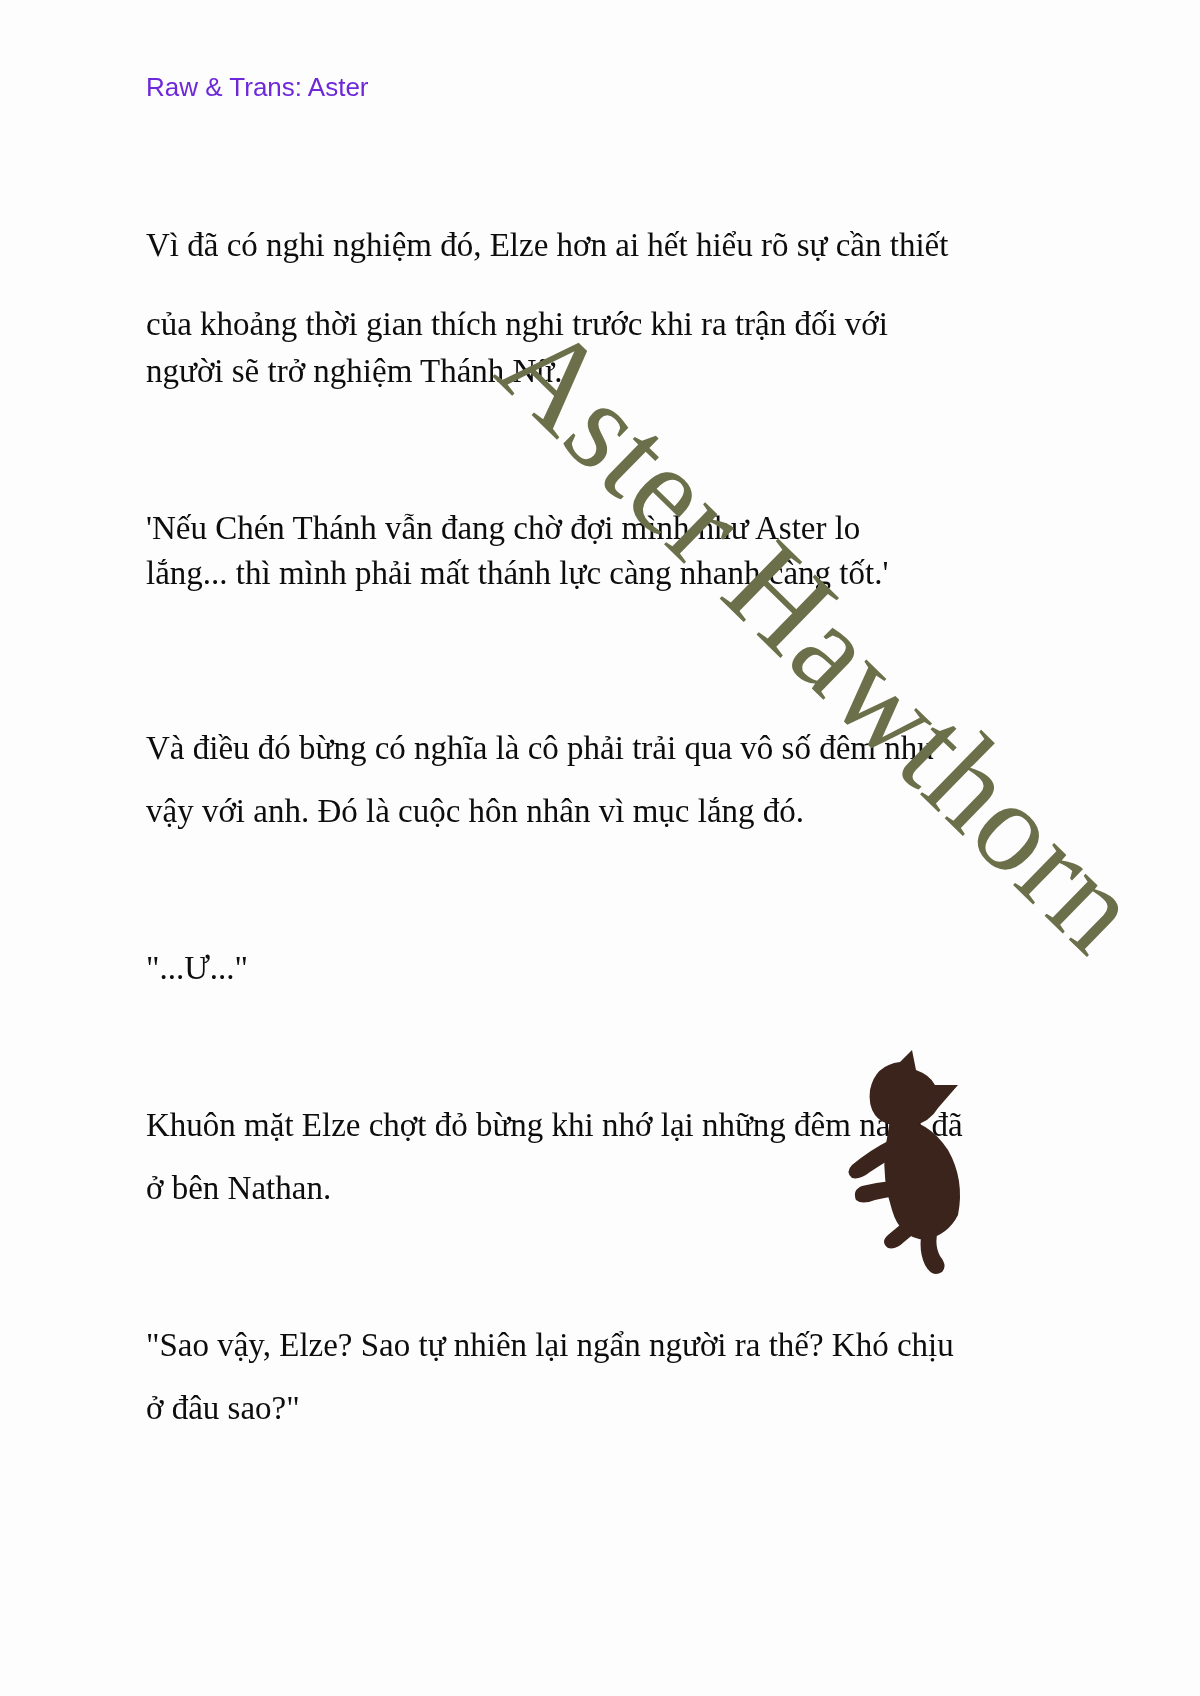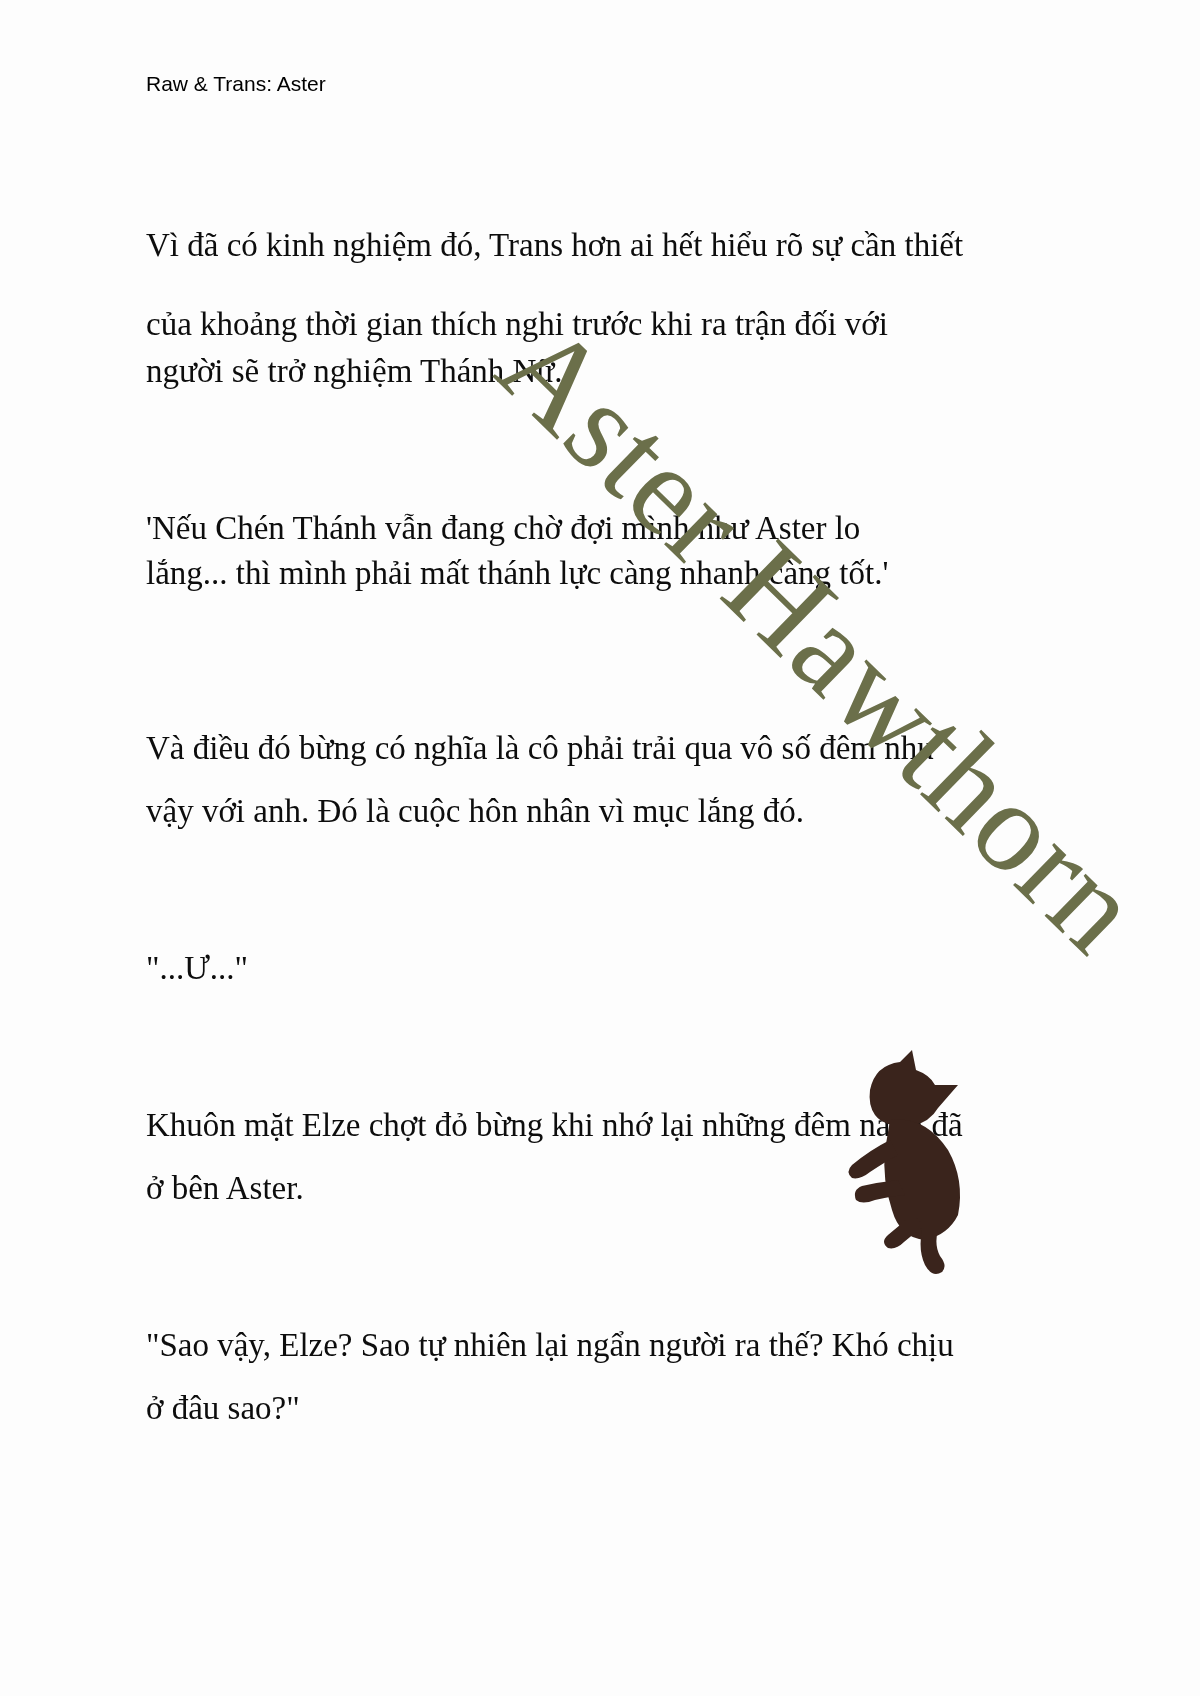--- a/index.html
+++ b/index.html
@@ -6,22 +6,22 @@
   body {
     width: 1200px; height: 1696px;
     background: #fdfdfd;
     position: relative;
     overflow: hidden;
   }
   .header {
     position: absolute;
     left: 146px; top: 72px;
     font-family: "Liberation Sans", sans-serif;
-    font-size: 21px;
-    color: #000000;
+    font-size: 26px;
+    color: #6d28d9;
   }
   .line {
     position: absolute;
     left: 146px;
     font-family: "Liberation Serif", serif;
     font-size: 33px;
     color: #0d0d0d;
     white-space: nowrap;
     line-height: 1;
   }
@@ -46,42 +46,42 @@
   .text-layer { position: absolute; inset: 0; z-index: 1; }
   .wm-layer { position: absolute; inset: 0; z-index: 2; }
 </style>
 </head>
 <body>
 
 <div class="text-layer">
   <div class="header">Raw &amp; Trans: Aster</div>
 
   <div>
-    <div class="line" style="top:229px">Vì đã có kinh nghiệm đó, Trans hơn ai hết hiểu rõ sự cần thiết</div>
+    <div class="line" style="top:229px">Vì đã có nghi nghiệm đó, Elze hơn ai hết hiểu rõ sự cần thiết</div>
     <div class="line" style="top:308px">của khoảng thời gian thích nghi trước khi ra trận đối với</div>
     <div class="line" style="top:355px">người sẽ trở nghiệm Thánh Nữ.</div>
   </div>
 
   <div>
     <div class="line" style="top:512px">'Nếu Chén Thánh vẫn đang chờ đợi mình như Aster lo</div>
     <div class="line" style="top:557px">lắng... thì mình phải mất thánh lực càng nhanh càng tốt.'</div>
   </div>
 
   <div>
     <div class="line" style="top:732px">Và điều đó bừng có nghĩa là cô phải trải qua vô số đêm như</div>
     <div class="line" style="top:795px">vậy với anh. Đó là cuộc hôn nhân vì mục lắng đó.</div>
   </div>
 
   <div>
     <div class="line" style="top:952px">"...Ư..."</div>
   </div>
 
   <div>
     <div class="line" style="top:1109px">Khuôn mặt Elze chợt đỏ bừng khi nhớ lại những đêm nàng đã</div>
-    <div class="line" style="top:1172px">ở bên Aster.</div>
+    <div class="line" style="top:1172px">ở bên Nathan.</div>
   </div>
 
   <div>
     <div class="line" style="top:1329px">"Sao vậy, Elze? Sao tự nhiên lại ngẩn người ra thế? Khó chịu</div>
     <div class="line" style="top:1392px">ở đâu sao?"</div>
   </div>
 </div>
 
 <div class="wm-layer">
   <div class="watermark">Aster Hawthorn</div>

